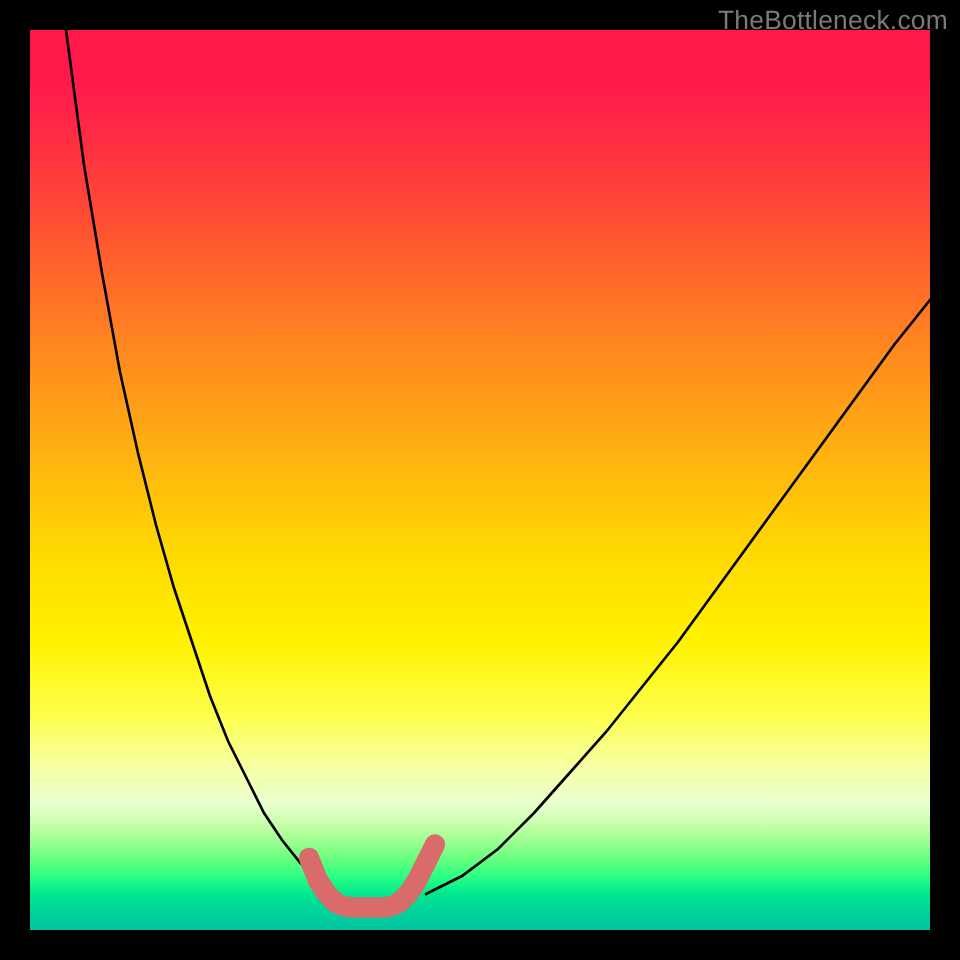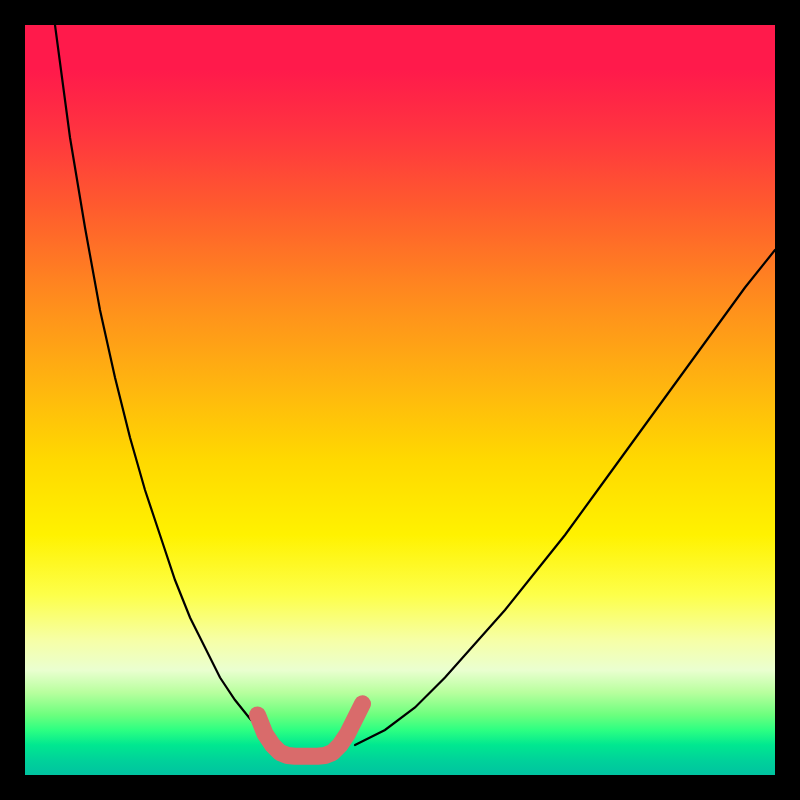--- a/index.html
+++ b/index.html
@@ -71,20 +71,21 @@
     width: 750px;
     height: 750px;
     z-index: 10;
   }
 </style>
 </head>
 <body>
 
 <div class="frame">
 
+  <div class="watermark">TheBottleneck.com</div>
 
   <div class="plot">
     <div class="gradient"></div>
 
     <svg class="curves" viewBox="0 0 750 750" preserveAspectRatio="none">
       <g>
         <path d="M30.00 0.00 L45.00 112.50 L60.00 202.50 L75.00 285.00 L90.00 352.50 L105.00 412.50 L120.00 465.00 L135.00 510.00 L150.00 555.00 L165.00 592.50 L180.00 622.50 L195.00 652.50 L210.00 675.00 L225.00 693.75 L240.00 708.75 L255.00 720.00" id="black-left" fill="none" stroke="#000000" stroke-width="2.2" stroke-linecap="round"></path>
         <path d="M330.00 720.00 L360.00 705.00 L390.00 682.50 L420.00 652.50 L450.00 618.75 L480.00 585.00 L510.00 547.50 L540.00 510.00 L570.00 468.75 L600.00 427.50 L630.00 386.25 L660.00 345.00 L690.00 303.75 L720.00 262.50 L750.00 225.00" id="black-right" fill="none" stroke="#000000" stroke-width="2.2" stroke-linecap="round"></path>
       </g>
       <g>

